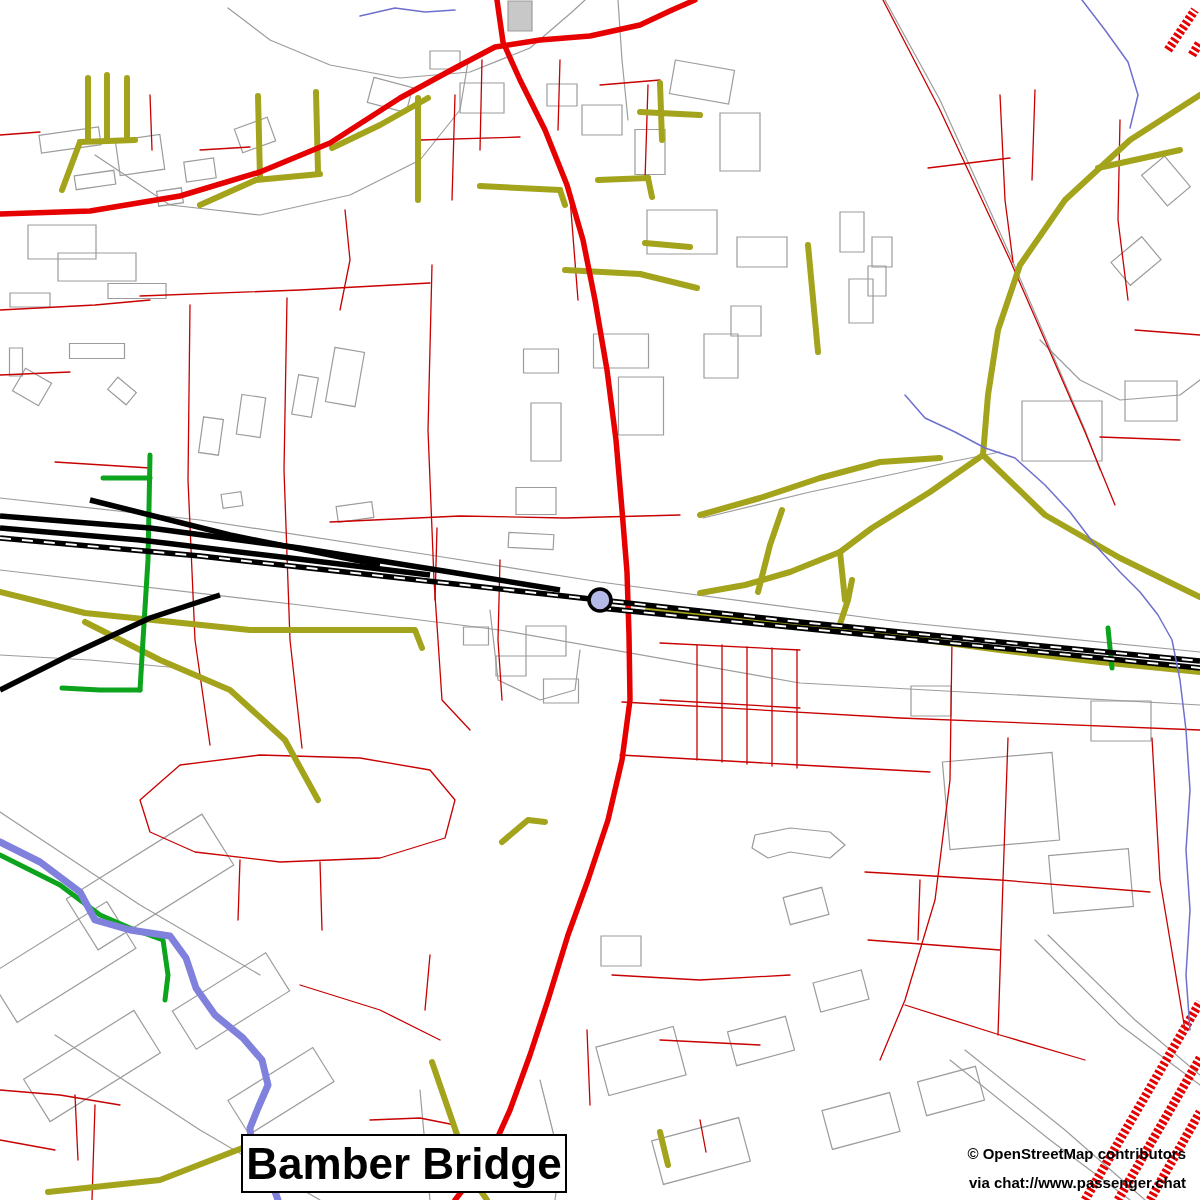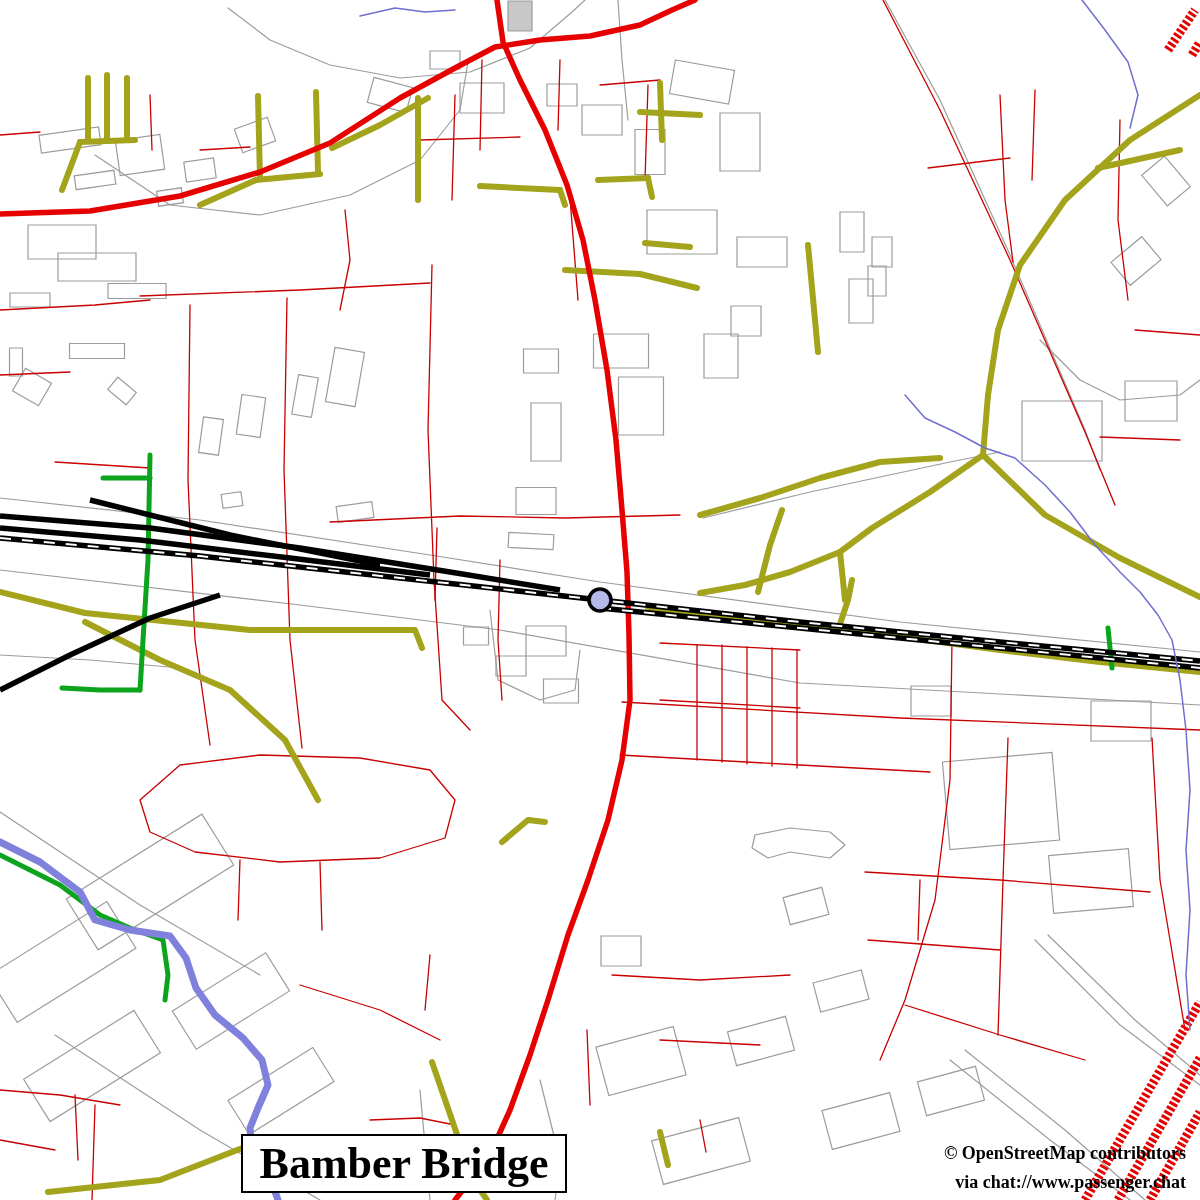--- a/index.html
+++ b/index.html
@@ -1,23 +1,23 @@
 <!DOCTYPE html>
 <html><head>
 <meta charset="utf-8">
 <style>
   html,body{margin:0;padding:0;background:#fff;}
   #viewport{position:relative;width:1200px;height:1200px;overflow:hidden;background:#fff;
-            font-family:Liberation Serif, serif;}
+            font-family:Liberation Sans, sans-serif;}
   #map-svg{position:absolute;left:0;top:0;}
   .map-title-box{position:absolute;left:241px;top:1134px;width:322px;height:55px;
         background:#fff;border:2px solid #000;display:flex;align-items:center;justify-content:center;}
   .map-title-box span{font-size:44px;font-weight:bold;color:#000;white-space:nowrap;letter-spacing:0px;}
   .attribution{position:absolute;right:14px;bottom:3px;text-align:right;color:#000;
-        font-weight:bold;font-size:18px;line-height:29px;white-space:nowrap;}
+        font-weight:bold;font-size:15px;line-height:29px;white-space:nowrap;}
 </style>
 </head>
 <body>
 
 <div id="viewport">
   <svg id="map-svg" width="1200" height="1200" viewBox="0 0 1200 1200" style="background: rgb(255, 255, 255);">
       <g stroke="#9c9c9c" stroke-width="1.2" fill="none" stroke-linecap="round" stroke-linejoin="round">
         <polyline points="0 498 200 520 430 555 600 582 900 622 1200 652"></polyline>
         <polyline points="0 570 300 605 500 630 800 683 1200 705"></polyline>
         <polyline points="228 8 270 40 330 65 400 78 470 72 530 48 572 12 585 0"></polyline>

